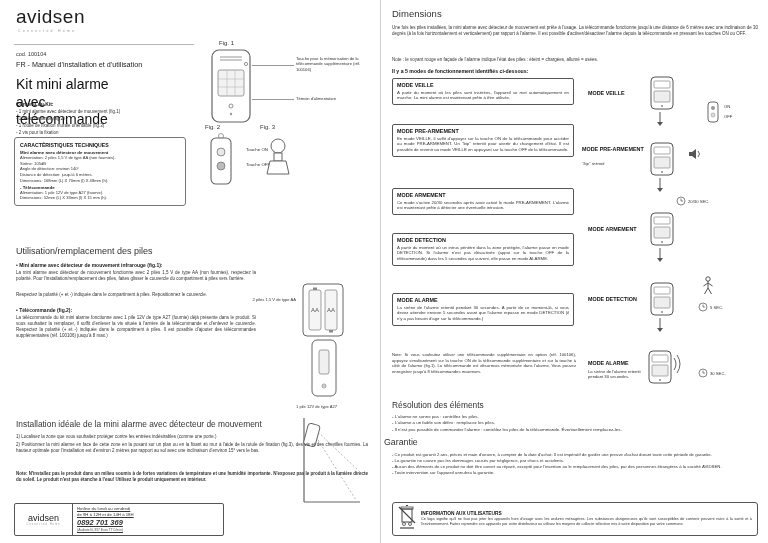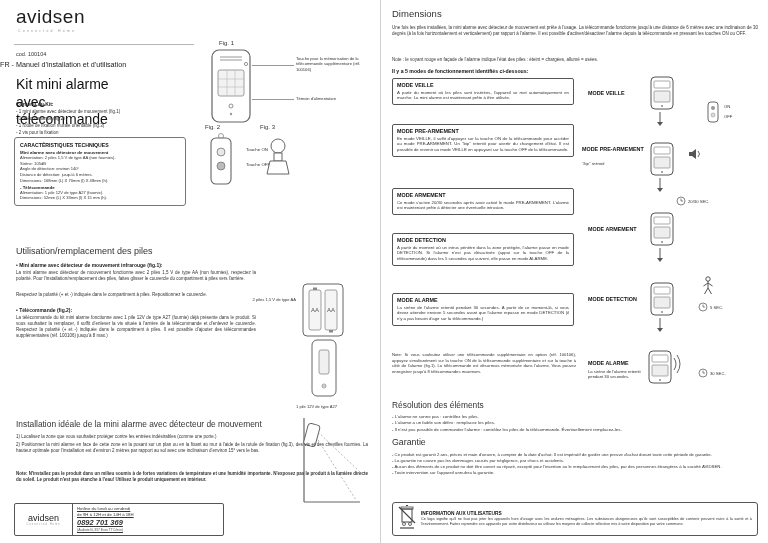--- a/index.html
+++ b/index.html
@@ -12,21 +12,21 @@
   ul { list-style:none; }
 
   .divider { left:380px; top:0; width:1px; height:543px; background:#d0d0d0; }
 
   
   .logo { left:16px; top:6px; }
   .logo-word { font-size:19px; letter-spacing:.5px; color:#1c1c1c; font-weight:500; }
   .logo-tag { font-size:3.5px; letter-spacing:2.2px; color:#999; margin:1px 0 0 2px; }
   .rule-logo { left:14px; top:44px; width:180px; height:1px; background:#b5b5b5; }
   .l-cod { left:16px; top:51px; font-size:5.5px; color:#333; }
-  .l-doc-title { left:0; top:60px; font-size:7.2px; color:#222; }
+  .l-doc-title { left:16px; top:60px; font-size:7.2px; color:#222; }
   .l-kit-title { left:16px; top:76px; font-size:14px; font-weight:normal; width:120px; line-height:1.25; color:#111; }
   .l-contenu { left:16px; top:101px; font-size:5px; font-weight:bold; color:#1a1a1a; }
   .l-kit-list { left:16px; top:109px; font-size:4.5px; line-height:1.55; color:#333; }
   .l-specs { left:14px; top:137px; width:172px; border:1px solid #777; border-radius:3px; padding:4px 5px; background:#fff; }
   .specs-title { font-size:5.2px; font-weight:bold; margin-bottom:2px; color:#111; }
   .specs-sub { font-size:4.4px; font-weight:bold; margin-top:1px; color:#222; }
   .specs-line { font-size:4.1px; line-height:1.4; color:#333; }
   .l-install-title { left:16px; top:246px; font-size:9px; font-weight:normal; color:#333; }
   .l-install-sub1 { left:16px; top:262px; }
   .l-install-p1 { left:16px; top:270px; width:240px; }
@@ -67,21 +67,21 @@
   .r-usage-p1 { left:392px; top:25px; width:366px; }
   .r-usage-note { left:392px; top:57px; width:366px; }
   .r-modes-intro { left:392px; top:68px; font-size:5.2px; font-weight:bold; color:#111; }
   .mode-box { left:392px; width:182px; border:1px solid #555; border-radius:2px; padding:3px 4px; background:#fff; position:absolute; }
   .mb0 { top:78px; } .mb1 { top:124px; } .mb2 { top:188px; } .mb3 { top:233px; } .mb4 { top:293px; }
   .mode-title { font-size:5.4px; font-weight:bold; margin-bottom:1.5px; color:#111; }
   .mode-body { font-size:4.3px; line-height:1.32; text-align:justify; color:#333; }
   .r-extra-note { left:392px; top:352px; width:184px; font-size:4.2px; line-height:1.32; text-align:justify; color:#333; }
   .r-trouble-title { left:392px; top:400px; font-size:8.4px; font-weight:normal; color:#333; }
   .r-trouble-list { left:392px; top:414px; width:310px; font-size:4.4px; line-height:1.45; color:#333; }
-  .r-warranty-title { left:392px; top:437px; font-size:8.8px; font-weight:normal; color:#333; }
+  .r-warranty-title { left:384px; top:437px; font-size:8.8px; font-weight:normal; color:#333; }
   .r-warranty-list { left:392px; top:452px; width:366px; font-size:4.3px; line-height:1.38; color:#333; }
   .r-infobox { left:392px; top:502px; width:366px; height:34px; border:1px solid #555; border-radius:3px; display:flex; gap:5px; padding:3px 5px; background:#fff; align-items:center; }
   .infobox-text { flex:1; }
   .infobox-title { font-size:4.8px; font-weight:bold; color:#111; margin-bottom:1px; }
   .infobox-body { font-size:3.8px; line-height:1.3; text-align:justify; color:#333; }
 
   
   .flow-label { font-size:5.4px; font-weight:bold; color:#111; }
   .fl-veille { left:588px; top:90px; }
   .fl-prearm { left:582px; top:146px; width:62px; line-height:1.2; }

